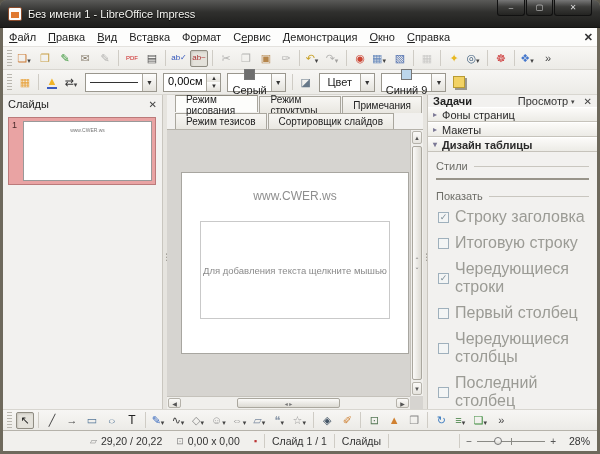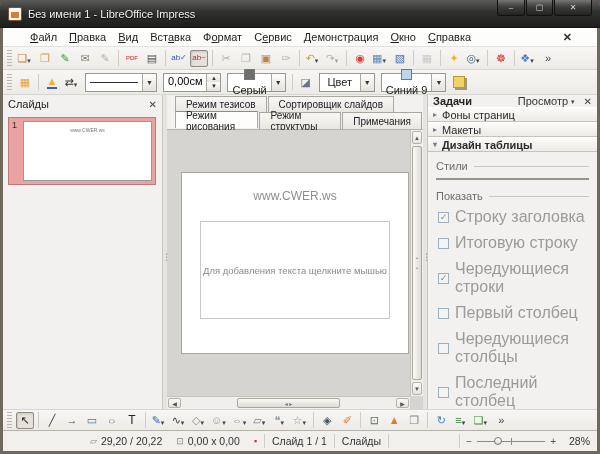--- a/index.html
+++ b/index.html
@@ -9,21 +9,21 @@
   .titlebar{height:28px;background:linear-gradient(#5a5a58,#30302e 45%,#1d1d1b);border-radius:6px 6px 0 0;display:flex;align-items:center;padding:0 8px;position:relative;border-bottom:1px solid #151513;}
   .appicon{width:14px;height:14px;background:#fdfdfb;border:1px solid #8a4a2a;border-radius:2px;position:relative;margin-right:6px;flex:0 0 auto;}
   .appicon::after{content:"";position:absolute;left:2px;top:4px;width:8px;height:6px;background:#e07a30;}
   .titletext{color:#f2f2ee;font-size:11px;text-shadow:0 1px 1px #000;text-align:right;}
   .winbtns{position:absolute;right:8px;top:0;display:flex;}
   .winbtn{height:16px;background:linear-gradient(#777,#3c3c3a 45%,#242422);border:1px solid #111;border-top:none;color:#ddd;font-size:8px;display:flex;align-items:center;justify-content:center;border-radius:0 0 3px 3px;margin-left:1px;}
   .winbtn.min{width:28px}.winbtn.max{width:27px}.winbtn.cls{width:38px}
   
   .frame{position:absolute;left:0;right:0;top:28px;bottom:0;border-left:3px solid #6e695c;border-right:3px solid #6e695c;border-bottom:3px solid #6e695c;background:#f2f1ef;display:flex;flex-direction:column;}
   
-  .menubar{height:19px;background:#fdfdfc;border-bottom:1px solid #e4e2de;display:flex;align-items:center;padding:0 21px;font-size:11px;color:#222;}
+  .menubar{height:19px;background:#fdfdfc;border-bottom:1px solid #e4e2de;display:flex;align-items:center;padding:0 0;font-size:11px;color:#222;}
   .menuitem{padding:2px 6px;}
   .menuitem u{text-decoration:underline;}
   .menuspacer{flex:1;}
   .menuclose{font-size:11px;color:#333;padding:0 4px;font-weight:bold;}
   
   .tb{display:flex;align-items:center;background:linear-gradient(#f7f6f4,#ecebe7);border-bottom:1px solid #d8d6d0;padding:0 3px;}
   .tb1{height:23px;}
   .tb2{height:25px;}
   .grip{width:5px;height:16px;margin:0 3px 0 1px;background:repeating-linear-gradient(0deg,#b9b6ae 0 1px,transparent 1px 3px);}
   .tbicon{min-width:18px;height:17px;display:inline-flex;align-items:center;justify-content:center;font-size:11px;line-height:1;border:1px solid transparent;border-radius:2px;margin:0 1px;position:relative;white-space:nowrap;}
@@ -300,28 +300,28 @@
               <div class="mtitle">www.CWER.ws</div>
             </div>
           </div>
         </div>
       </div>
 
       <div class="vsplit"></div>
 
       <div class="center">
         <div class="tabsarea">
-          <div class="tabrow top" id="tabsTop">
-              <span class="tab">Режим тезисов</span>
-              <span class="tab">Сортировщик слайдов</span>
-            </div>
           <div class="tabrow bottom" id="tabsBottom">
               <span class="tab active">Режим рисования</span>
               <span class="tab">Режим структуры</span>
               <span class="tab">Примечания</span>
+            </div>
+          <div class="tabrow top" id="tabsTop">
+              <span class="tab">Режим тезисов</span>
+              <span class="tab">Сортировщик слайдов</span>
             </div>
         </div>
         <div class="workspace">
           <div class="slidecanvas">
             <div class="slidetitle">www.CWER.ws</div>
             <div class="placeholder">
               <span>Для добавления текста щелкните мышью</span>
             </div>
           </div>
           <div class="vscroll">

